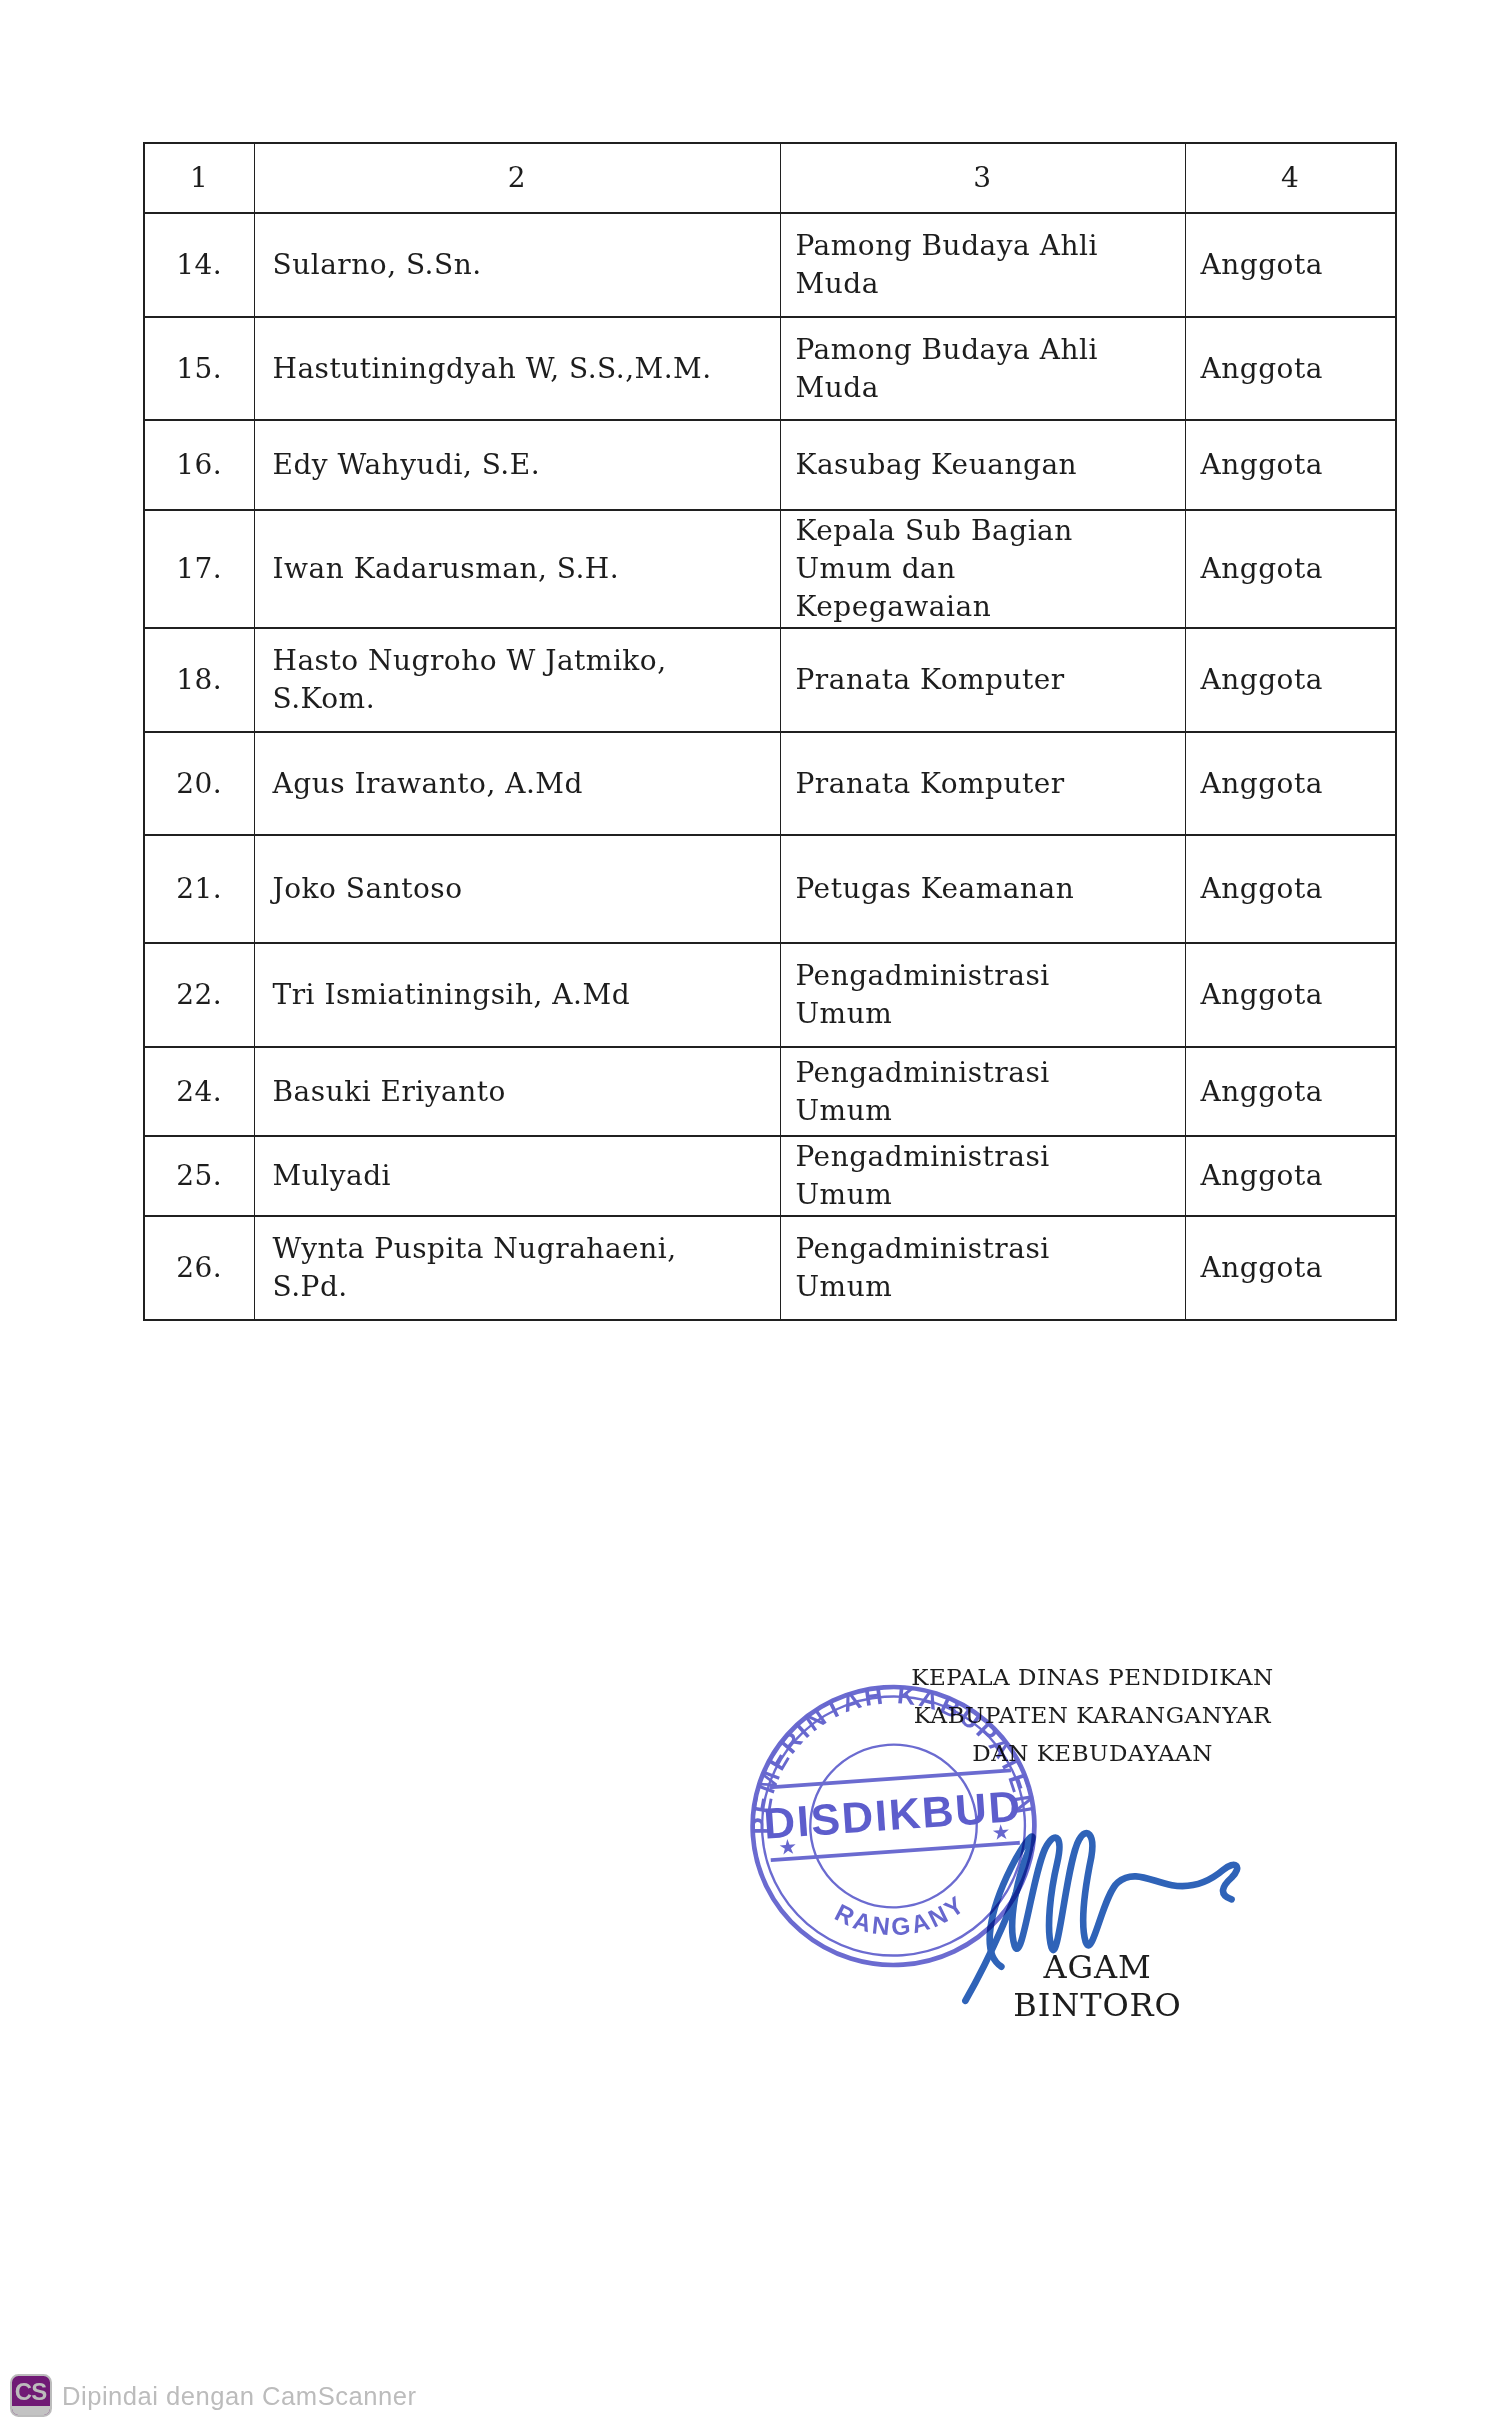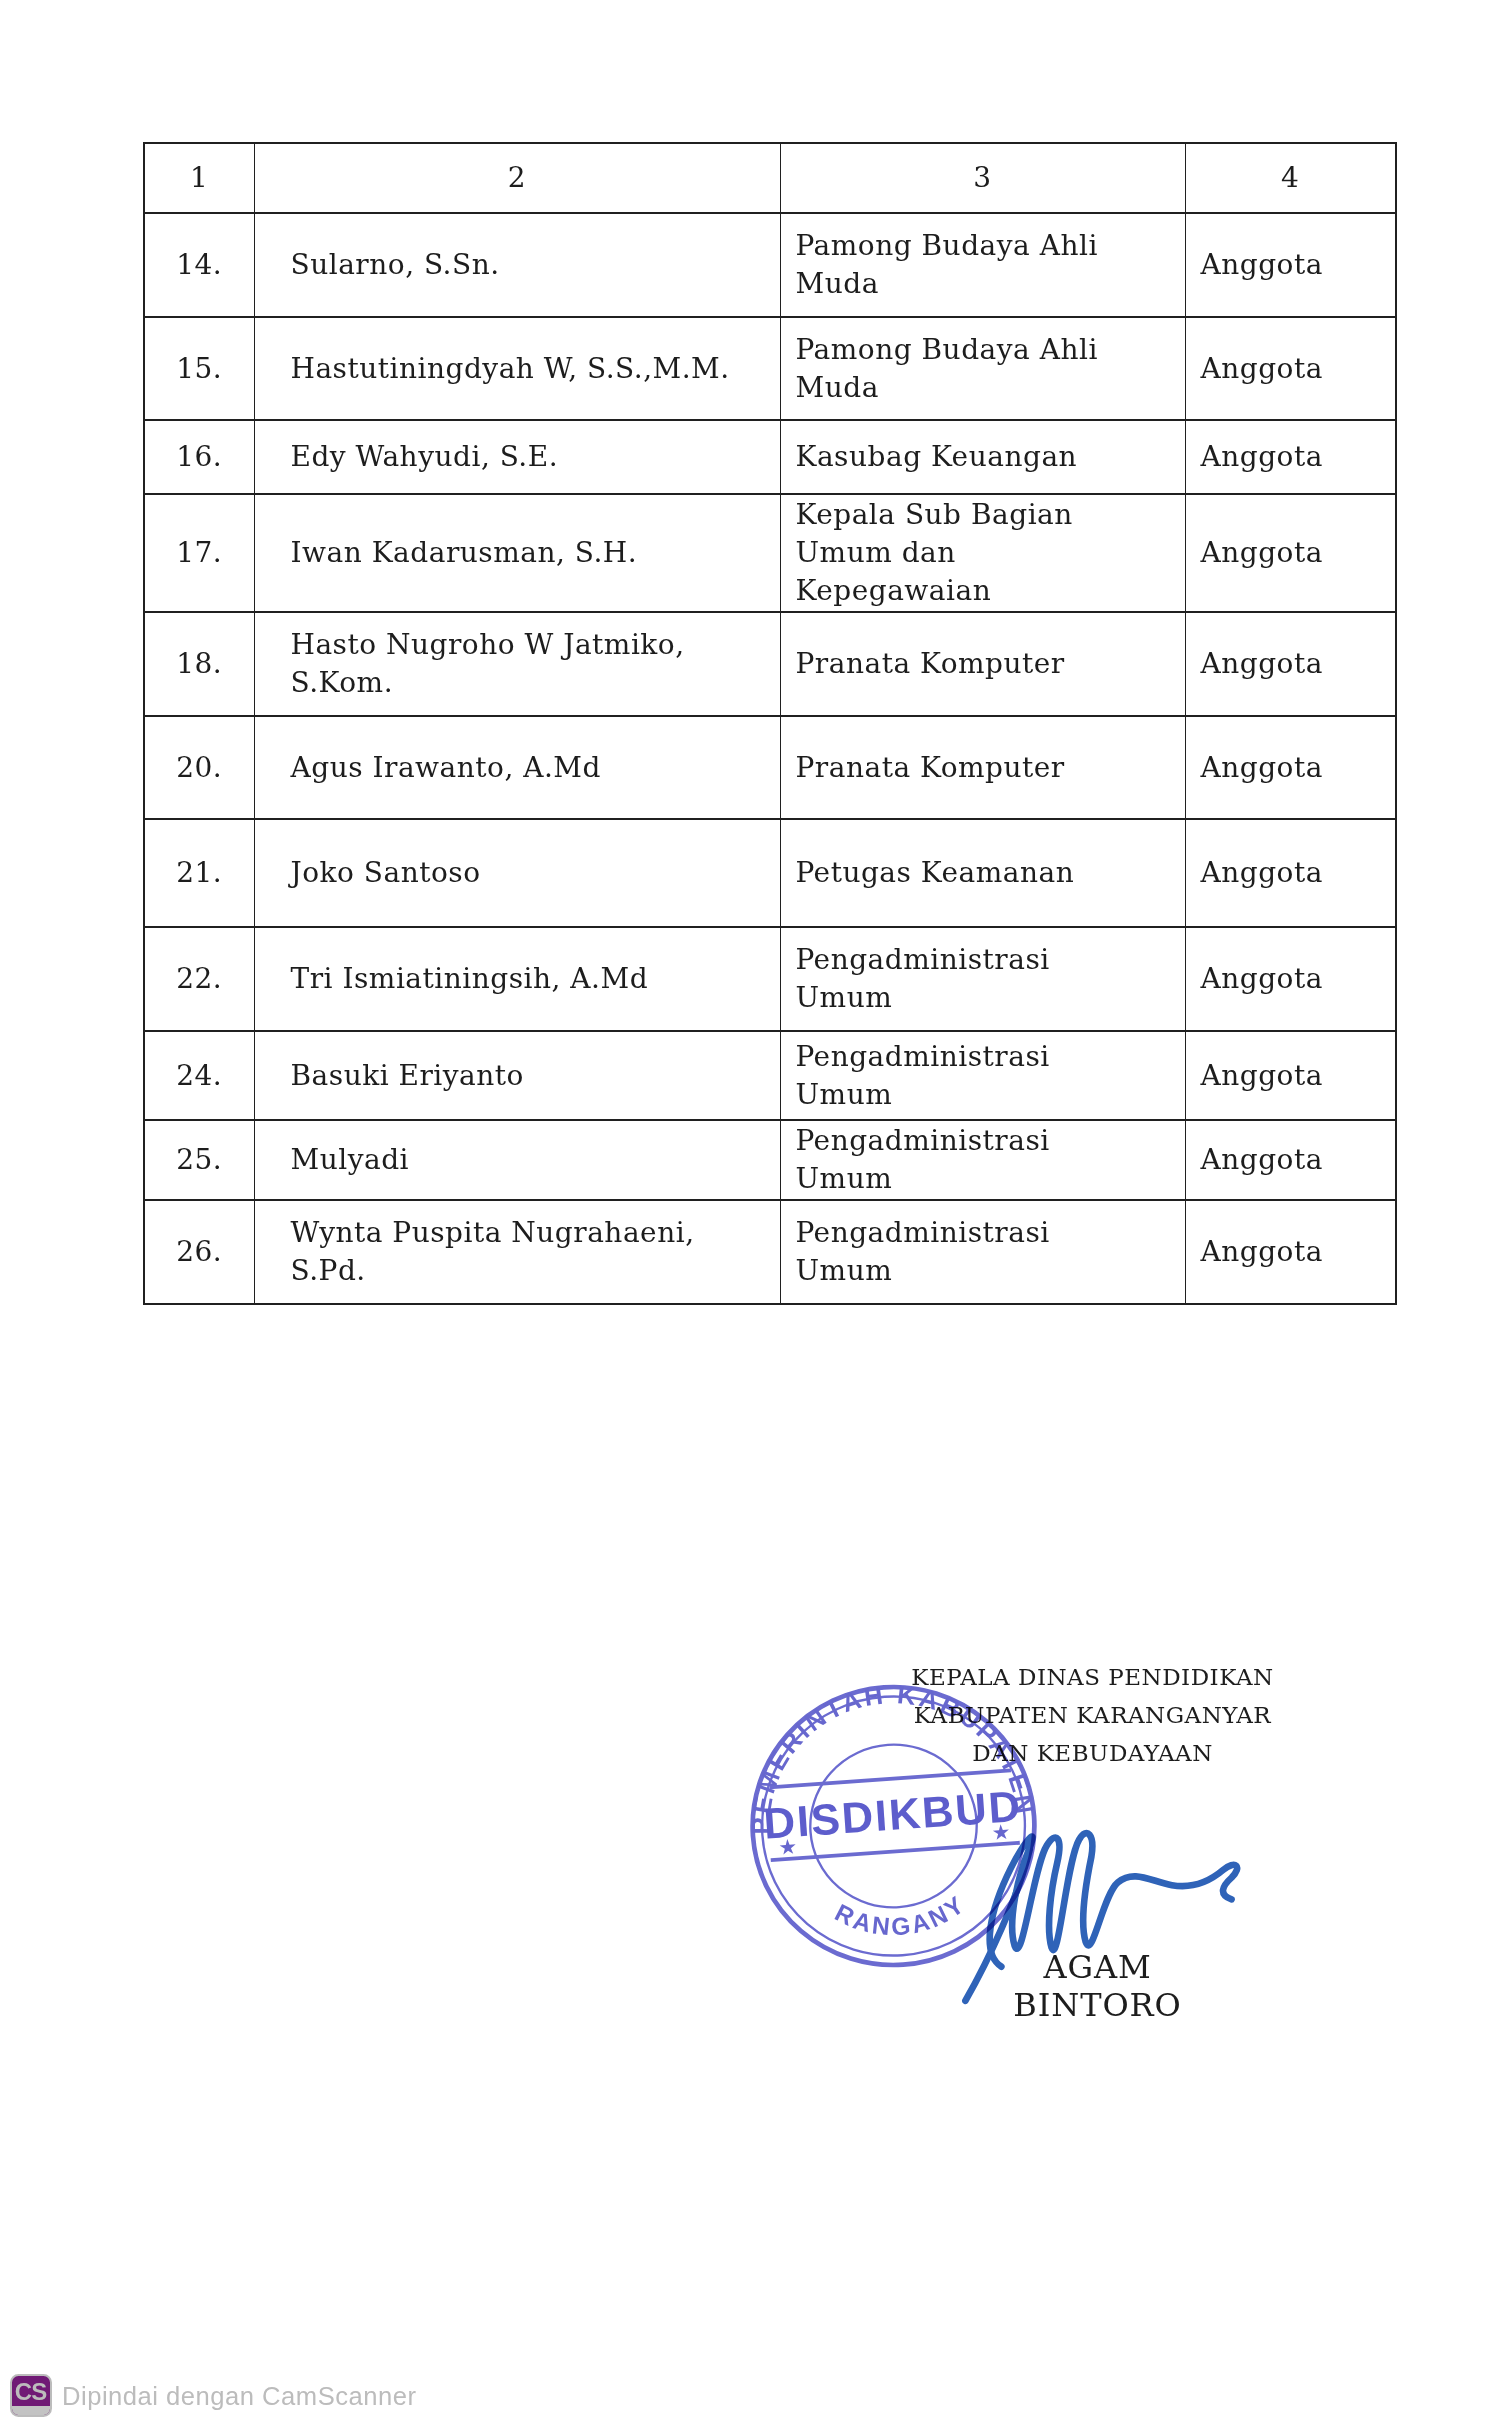--- a/index.html
+++ b/index.html
@@ -13,21 +13,21 @@
     border-collapse:collapse;table-layout:fixed;
     border:2.8px solid #202020;
   }
   table.doc-table td{
     border-left:1.9px solid #202020;border-right:1.9px solid #202020;
     border-top:2.8px solid #202020;border-bottom:2.8px solid #202020;
     font-size:28px;line-height:38px;vertical-align:middle;
     letter-spacing:0.5px;
   }
   td.c-no{text-align:center;}
-  td.c-name{padding-left:36px;padding-right:13.2px;white-space:pre-line;}
+  td.c-name{padding-left:18px;padding-right:13.2px;white-space:pre-line;}
   td.c-pos{padding-left:15px;padding-right:52px;white-space:pre-line;}
   td.c-role{padding-left:15px;}
   td.hd{text-align:center;}
   
   .sig-title{
     position:absolute;left:856px;top:1658px;width:473px;
     text-align:center;font-size:23px;line-height:38px;letter-spacing:0.5px;
   }
   .sig-name{
     position:absolute;left:965px;top:1948px;width:265px;
@@ -92,21 +92,21 @@
 Muda</td>
     <td class="c-role">Anggota</td>
   </tr>
   <tr style="height:103px">
     <td class="c-no">15.</td>
     <td class="c-name">Hastutiningdyah W, S.S.,M.M.</td>
     <td class="c-pos">Pamong Budaya Ahli
 Muda</td>
     <td class="c-role">Anggota</td>
   </tr>
-  <tr style="height:74px">
+  <tr style="height:90px">
     <td class="c-no">16.</td>
     <td class="c-name">Edy Wahyudi, S.E.</td>
     <td class="c-pos">Kasubag Keuangan</td>
     <td class="c-role">Anggota</td>
   </tr>
   <tr style="height:108px">
     <td class="c-no">17.</td>
     <td class="c-name">Iwan Kadarusman, S.H.</td>
     <td class="c-pos">Kepala Sub Bagian
 Umum dan Kepegawaian</td>

